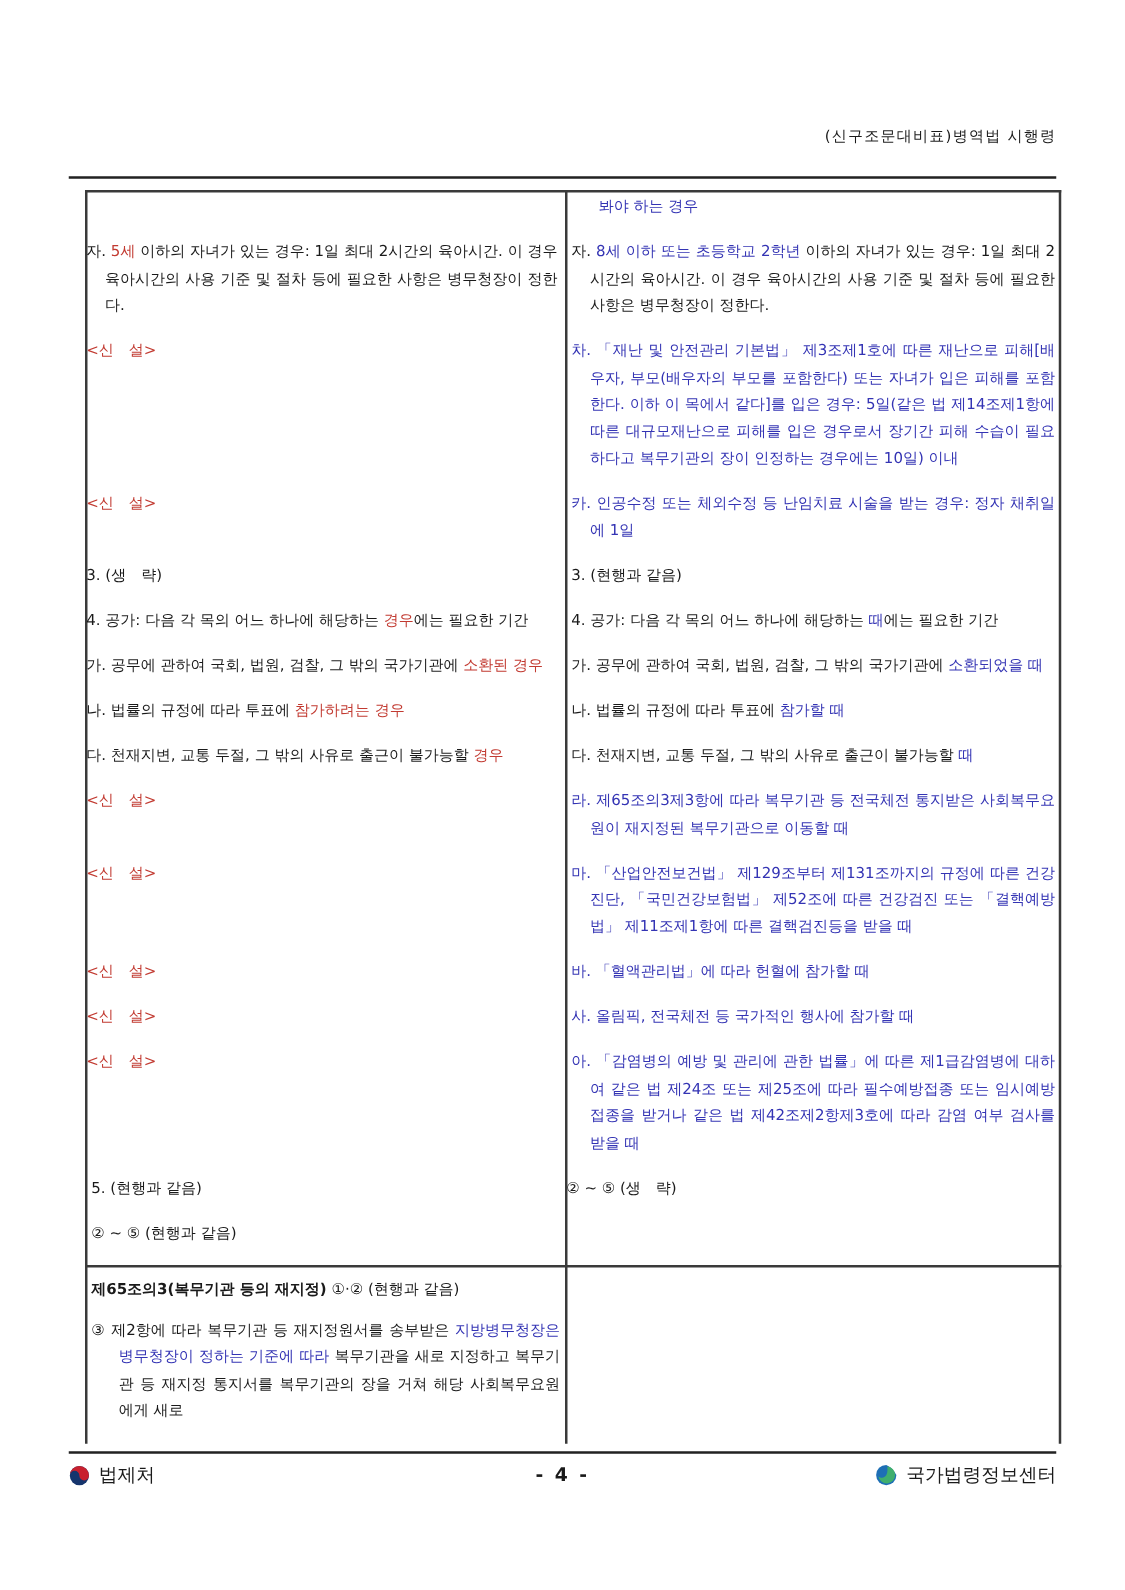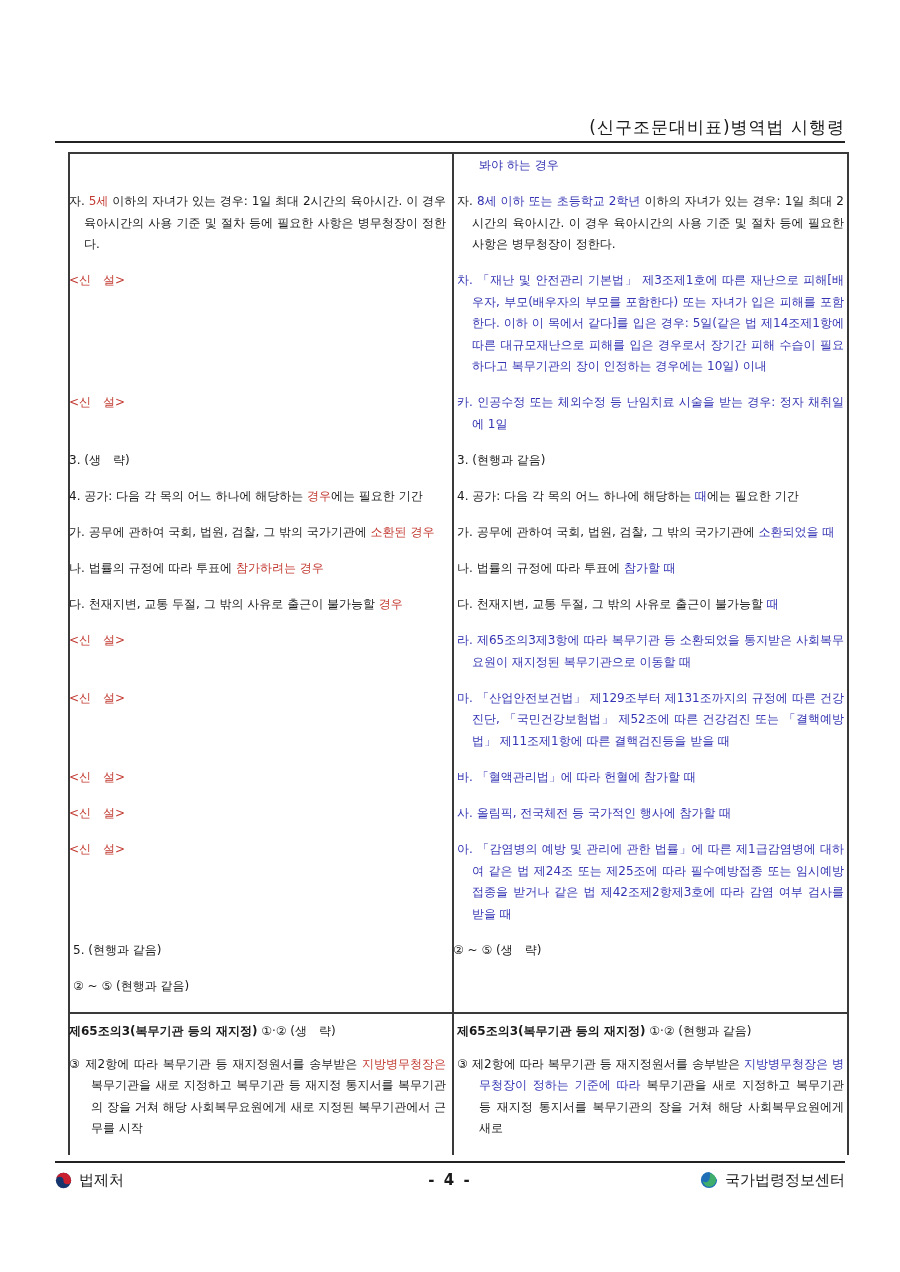--- a/index.html
+++ b/index.html
@@ -4,22 +4,22 @@
 <style>
   :root{
     --c-text:#1a1a1a; --c-old:#c23a31; --c-new:#3434b4; --c-border:#3a3a3a;
   }
   html,body{margin:0;padding:0;background:#ffffff;}
   .page{
     position:relative; width:900px; height:1272px; background:#ffffff;
     font-family:"DejaVu Sans", sans-serif; color:var(--c-text); overflow:hidden;
   }
   .header-title{
-    position:absolute; top:116px; right:55px;
-    font-size:17px; letter-spacing:1px; white-space:nowrap;
+    position:absolute; top:101px; right:55px;
+    font-size:12px; letter-spacing:1px; white-space:nowrap;
   }
   .rule{ position:absolute; left:55px; width:790px; height:2px; background:#222; }
   .header-rule{ top:141px; }
   .footer-rule{ top:1161px; }
 
   
   .vline{ position:absolute; top:152px; width:1.5px; height:1003px; background:var(--c-border); }
   .vl-left{ left:68px; } .vl-mid{ left:452px; } .vl-right{ left:847px; }
   .hline{ position:absolute; left:68px; width:780.5px; height:1.5px; background:var(--c-border); }
   .hl-top{ top:152px; } .hl-div{ top:1012px; }
@@ -124,21 +124,21 @@
       <div class="cell left">
         <p class="para ind1"><span class="sg-k">다. 천재지변, 교통 두절, 그 밖의 사유로 출근이 불가능할 </span><span class="sg-r">경우</span></p>
       </div>
       <div class="cell right">
         <p class="para ind1"><span class="sg-k">다. 천재지변, 교통 두절, 그 밖의 사유로 출근이 불가능할 </span><span class="sg-b">때</span></p>
       </div>
       <div class="cell left">
         <p class="para ind0"><span class="sg-r">&lt;신　설&gt;</span></p>
       </div>
       <div class="cell right">
-        <p class="para ind1"><span class="sg-b">라. 제65조의3제3항에 따라 복무기관 등 소환되었을 통지받은 사회복무요원이 재지정된 복무기관으로 이동할 때</span></p>
+        <p class="para ind1"><span class="sg-b">라. 제65조의3제3항에 따라 복무기관 등 전국체전 통지받은 사회복무요원이 재지정된 복무기관으로 이동할 때</span></p>
       </div>
       <div class="cell left">
         <p class="para ind0"><span class="sg-r">&lt;신　설&gt;</span></p>
       </div>
       <div class="cell right">
         <p class="para ind1"><span class="sg-b">마. 「산업안전보건법」 제129조부터 제131조까지의 규정에 따른 건강진단, 「국민건강보험법」 제52조에 따른 건강검진 또는 「결핵예방법」 제11조제1항에 따른 결핵검진등을 받을 때</span></p>
       </div>
       <div class="cell left">
         <p class="para ind0"><span class="sg-r">&lt;신　설&gt;</span></p>
       </div>
@@ -161,24 +161,20 @@
         <p class="para ind1"><span class="sg-k">5. (현행과 같음)</span></p>
       </div>
       <div class="cell left">
         <p class="para ind0"><span class="sg-k">② ~ ⑤ (생　략)</span></p>
       </div>
       <div class="cell right">
         <p class="para ind0"><span class="sg-k">② ~ ⑤ (현행과 같음)</span></p>
       </div>
     </div>
   <div class="grid sec1" id="section-1">
-      <div class="cell left">
-        <p class="para ind0"><span class="sg-k bold">제65조의3(복무기관 등의 재지정)</span><span class="sg-k"> ①·② (생　략)</span></p>
-        <p class="para ind2"><span class="sg-k">③ 제2항에 따라 복무기관 등 재지정원서를 송부받은 </span><span class="sg-r">지방병무청장은</span><span class="sg-k"> 복무기관을 새로 지정하고 복무기관 등 재지정 통지서를 복무기관의 장을 거쳐 해당 사회복무요원에게 새로 지정된 복무기관에서 근무를 시작</span></p>
-      </div>
       <div class="cell right">
         <p class="para ind0"><span class="sg-k bold">제65조의3(복무기관 등의 재지정)</span><span class="sg-k"> ①·② (현행과 같음)</span></p>
         <p class="para ind2"><span class="sg-k">③ 제2항에 따라 복무기관 등 재지정원서를 송부받은 </span><span class="sg-b">지방병무청장은 병무청장이 정하는 기준에 따라</span><span class="sg-k"> 복무기관을 새로 지정하고 복무기관 등 재지정 통지서를 복무기관의 장을 거쳐 해당 사회복무요원에게 새로</span></p>
       </div>
     </div>
 
   <div class="rule footer-rule"></div>
 
   <div class="footer">
     <span class="page-number">- 4 -</span>

